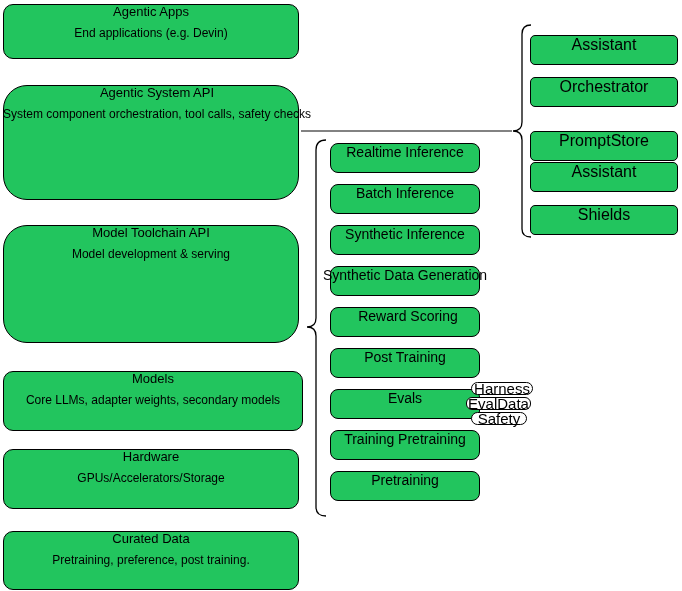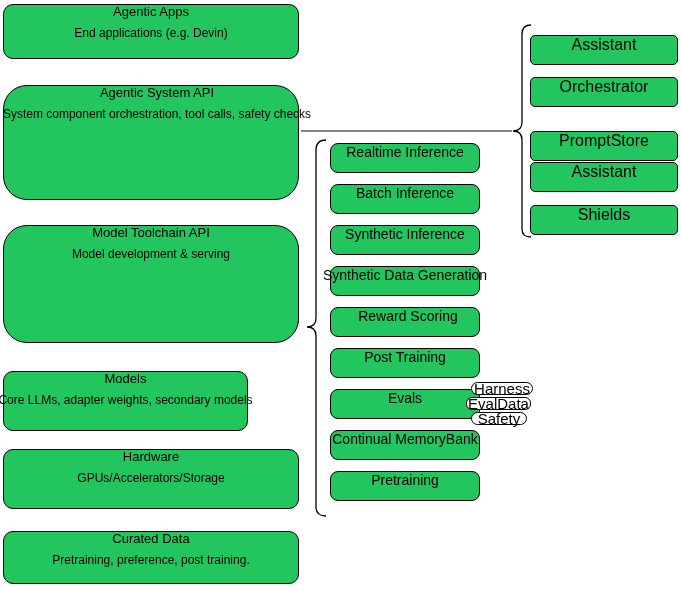--- a/index.html
+++ b/index.html
@@ -68,40 +68,40 @@
       <div class="subtitle">End applications (e.g. Devin)</div>
     </div>
     <div class="node left-box" style="left: 3px; top: 85px; width: 296px; height: 115px; border-radius: 24px; padding-left: 12px;">
       <div class="title">Agentic System API</div>
       <div class="subtitle">System component orchestration, tool calls, safety checks</div>
     </div>
     <div class="node left-box" style="left: 3px; top: 225px; width: 296px; height: 118px; border-radius: 24px;">
       <div class="title">Model Toolchain API</div>
       <div class="subtitle">Model development &amp; serving</div>
     </div>
-    <div class="node left-box" style="left: 3px; top: 371px; width: 245px; height: 60px; border-radius: 10px;">
+    <div class="node left-box" style="left: 3px; top: 371px; width: 300px; height: 60px; border-radius: 10px;">
       <div class="title">Models</div>
       <div class="subtitle">Core LLMs, adapter weights, secondary models</div>
     </div>
     <div class="node left-box" style="left: 3px; top: 449px; width: 296px; height: 60px; border-radius: 10px;">
       <div class="title">Hardware</div>
       <div class="subtitle">GPUs/Accelerators/Storage</div>
     </div>
-    <div class="node left-box" style="left: 3px; top: 531px; width: 296px; height: 53px; border-radius: 10px;">
+    <div class="node left-box" style="left: 3px; top: 531px; width: 296px; height: 59px; border-radius: 10px;">
       <div class="title">Curated Data</div>
       <div class="subtitle">Pretraining, preference, post training.</div>
     </div>
     <div class="node mid-box" style="left: 330px; top: 143px; width: 150px; height: 30px; border-radius: 8px;">Realtime Inference</div>
     <div class="node mid-box" style="left: 330px; top: 184px; width: 150px; height: 30px; border-radius: 8px;">Batch Inference</div>
     <div class="node mid-box" style="left: 330px; top: 225px; width: 150px; height: 30px; border-radius: 8px;">Synthetic Inference</div>
     <div class="node mid-box" style="left: 330px; top: 266px; width: 150px; height: 30px; border-radius: 8px;">Synthetic Data Generation</div>
     <div class="node mid-box" style="left: 330px; top: 307px; width: 150px; height: 30px; border-radius: 8px; padding-left: 6px;">Reward Scoring</div>
     <div class="node mid-box" style="left: 330px; top: 348px; width: 150px; height: 30px; border-radius: 8px;">Post Training</div>
     <div class="node mid-box" style="left: 330px; top: 389px; width: 150px; height: 30px; border-radius: 8px;">Evals</div>
-    <div class="node mid-box" style="left: 330px; top: 430px; width: 150px; height: 30px; border-radius: 8px;">Continual MemoryBank</div>
+    <div class="node mid-box" style="left: 330px; top: 430px; width: 150px; height: 30px; border-radius: 8px;">Training Pretraining</div>
     <div class="node mid-box" style="left: 330px; top: 471px; width: 150px; height: 30px; border-radius: 8px;">Pretraining</div>
     <div class="pill" style="left: 471px; top: 382px; width: 62px; height: 13px;">Harness</div>
     <div class="pill" style="left: 466px; top: 397px; width: 65px; height: 13px; border-radius: 6px;">EvalData</div>
     <div class="pill" style="left: 471px; top: 412px; width: 56px; height: 13px;">Safety</div>
     <div class="node right-box" style="left: 530px; top: 35px; width: 148px; height: 30px; border-radius: 5px;">Assistant</div>
     <div class="node right-box" style="left: 530px; top: 77px; width: 148px; height: 30px; border-radius: 5px;">Orchestrator</div>
     <div class="node right-box" style="left: 530px; top: 131px; width: 148px; height: 30px; border-radius: 5px;">PromptStore</div>
     <div class="node right-box" style="left: 530px; top: 162px; width: 148px; height: 30px; border-radius: 5px;">Assistant</div>
     <div class="node right-box" style="left: 530px; top: 205px; width: 148px; height: 30px; border-radius: 5px;">Shields</div>
   </div>

